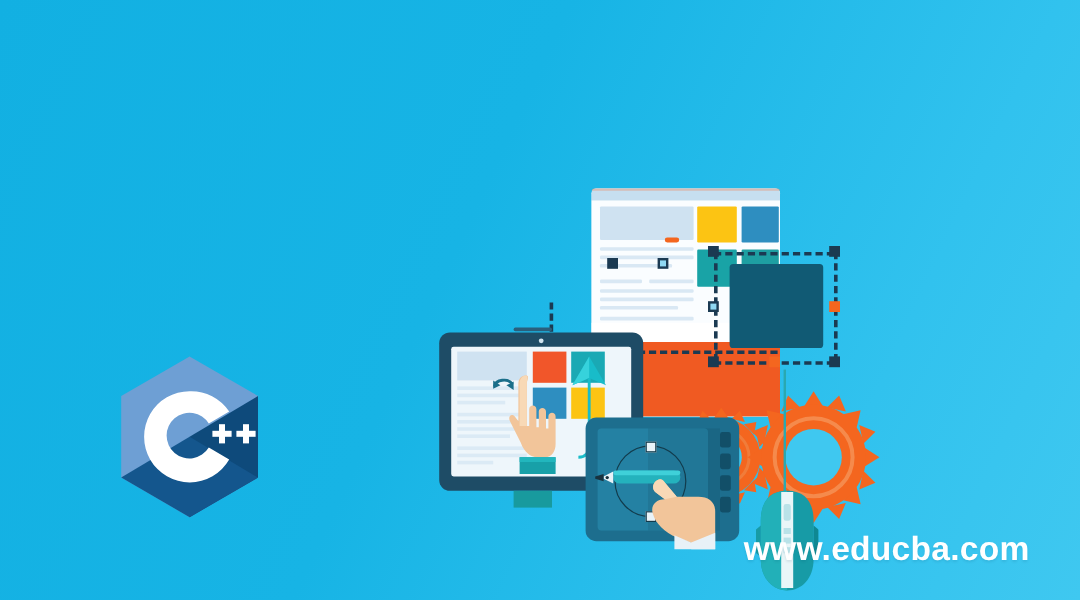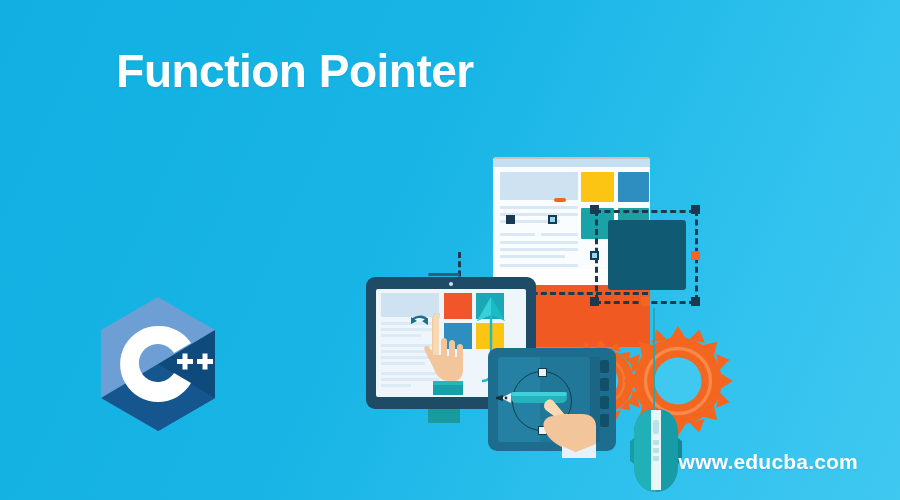--- a/index.html
+++ b/index.html
@@ -20,21 +20,21 @@
     font-weight:700;font-size:46px;line-height:1.12;
     letter-spacing:-0.5px;
     text-shadow:0 1px 2px rgba(0,60,90,.10);
   }
   #title-line1{display:block;white-space:nowrap;}
   #title-line2{display:block;white-space:nowrap;}
 
   
   #url{
     position:absolute;right:42px;bottom:26px;
-    color:#ffffff;font-weight:700;font-size:21px;letter-spacing:.2px;
+    color:#ffffff;font-weight:700;font-size:28px;letter-spacing:.2px;
     text-shadow:0 1px 2px rgba(0,60,90,.10);
   }
 
   
   #cpp-logo{position:absolute;left:97px;top:295px;width:122px;height:138px;}
 
   
   #illus{position:absolute;left:380px;top:140px;width:400px;height:340px;}
   .lay{position:absolute;}
 
@@ -106,21 +106,20 @@
   
   #mouse{left:250px;top:268px;width:52px;height:85px;}
   #mouse-cable{position:absolute;left:273px;top:168px;width:2px;height:104px;background:#2aa8b0;}
 </style>
 </head>
 <body>
 
 <div id="stage">
 
   <div id="title-block">
-    <span id="title-line1">Function Pointer</span>
   </div>
 
   <svg id="cpp-logo" viewBox="0 0 122 138">
     <polygon points="61,2 118,35 118,103 61,136 4,103 4,35" fill="#6e9fd4"></polygon>
     <polygon points="118,35 118,103 61,136 61,69" fill="#0e4a7b"></polygon>
     <polygon points="4,103 61,136 118,103 61,69" fill="#14568d"></polygon>
     <path d="M61,31 a38,38 0 1,0 33,57 l-17,-10 a19,19 0 1,1 0,-20 l17,-10 A38,38 0 0,0 61,31 z" fill="#ffffff"></path>
     <rect x="80" y="64" width="16" height="5" fill="#ffffff"></rect>
     <rect x="85.5" y="58.5" width="5" height="16" fill="#ffffff"></rect>
     <rect x="100" y="64" width="16" height="5" fill="#ffffff"></rect>

